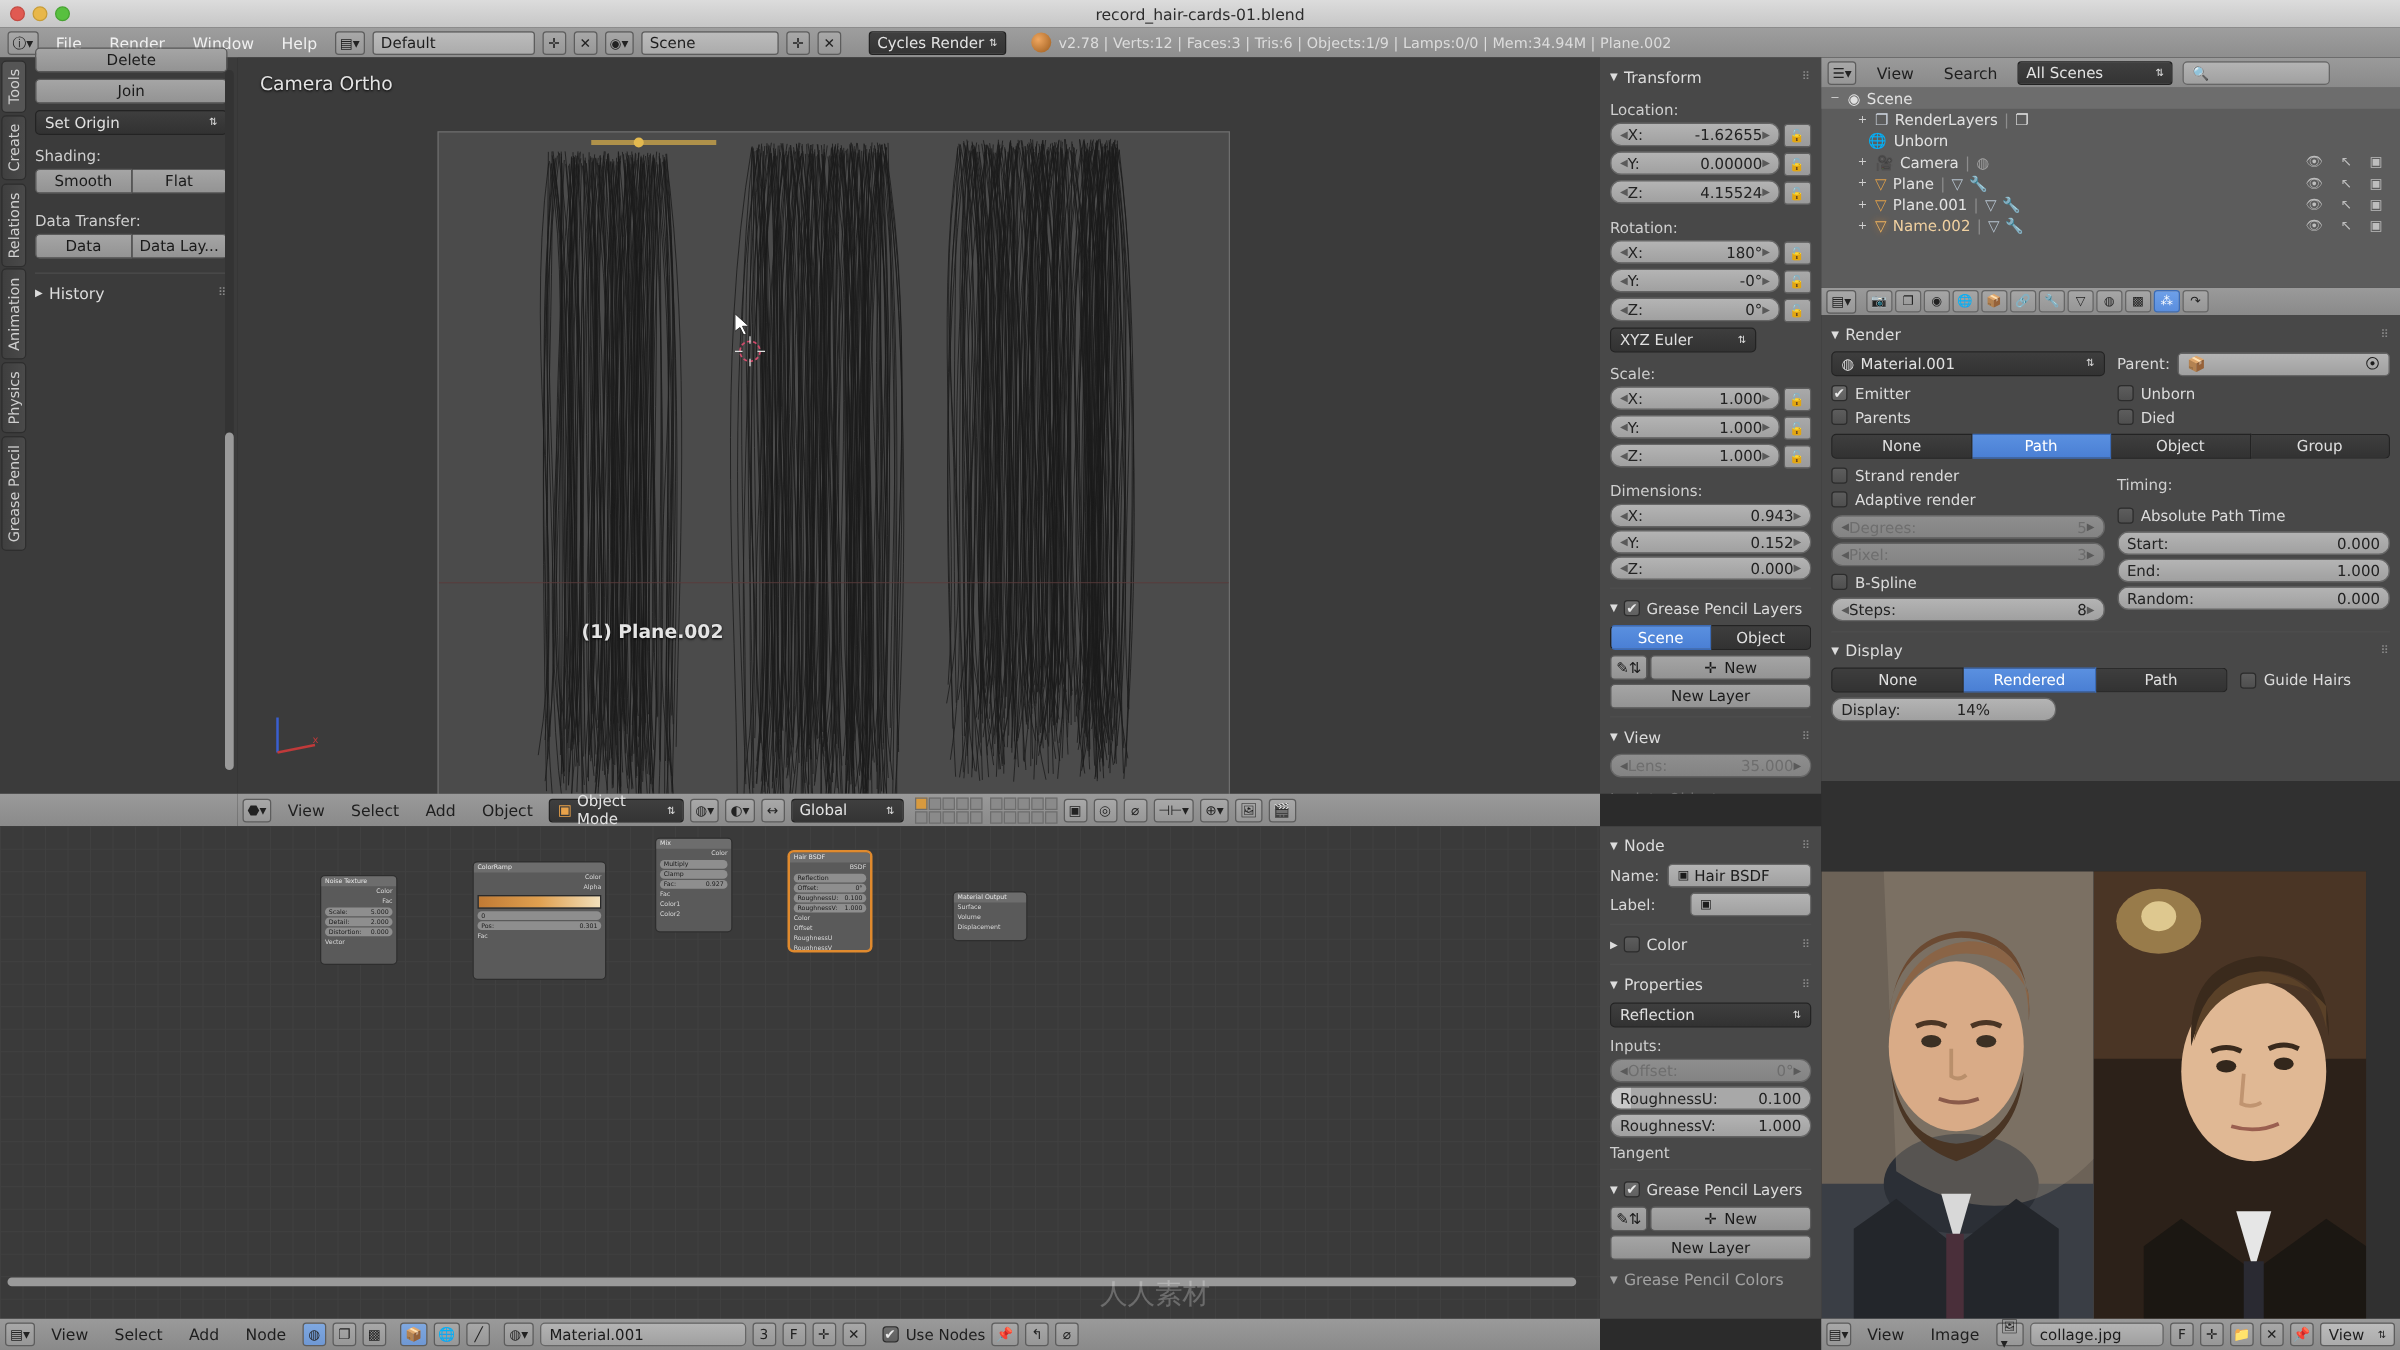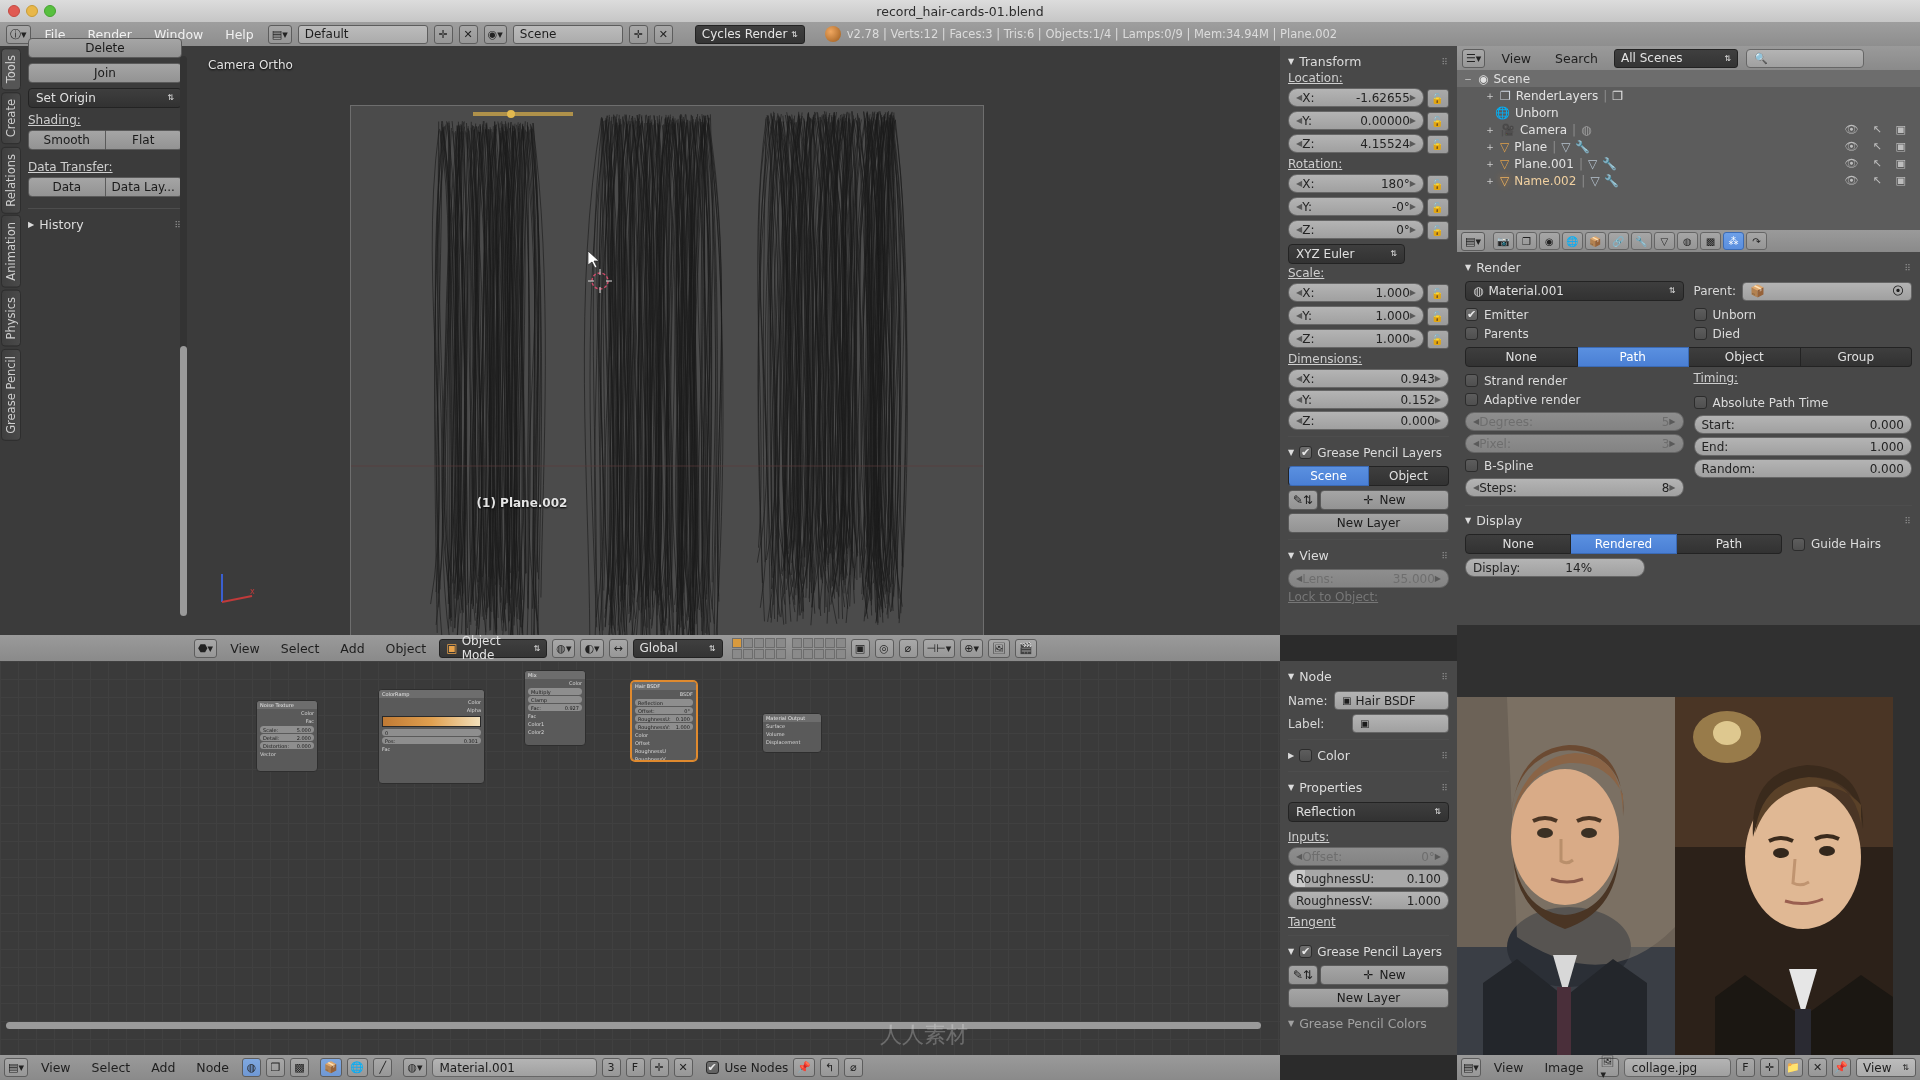--- a/index.html
+++ b/index.html
@@ -56,34 +56,34 @@
   #toolshelf{ position:absolute;left:0;top:46px;width:190px;height:589px;background:#3b3b3b;}
   #tabcol{ position:absolute;left:0;top:0;width:20px;height:100%;}
   .vtab{ writing-mode:vertical-rl; text-orientation:mixed; transform:rotate(180deg);
     background:linear-gradient(to right,#4a4a4a,#3f3f3f);border:1px solid #2e2e2e;border-radius:4px;
     color:#cfcfcf;font-size:11.5px;padding:6px 2px;margin:2px 1px;text-align:center;}
   #toolbody{ position:absolute;left:22px;top:0;right:0;bottom:0;padding:4px 8px 0 6px;}
   #toolbody .btn{ margin-bottom:5px; }
   .rowpair{ display:flex;gap:0;margin-bottom:5px;}
   .rowpair .btn:first-child{ border-radius:4px 0 0 4px;flex:1;}
   .rowpair .btn:last-child{ border-radius:0 4px 4px 0;flex:1;border-left:none;}
-  .caption{ color:#cfcfcf;font-size:12px;margin:0 0 3px;text-decoration:underline;}
+  .caption{ color:#cfcfcf;font-size:12px;margin:10px 0 3px;}
   #tsScroll{ position:absolute;right:3px;top:10px;width:7px;height:560px;}
   #tsScroll .track{ position:absolute;inset:0;background:#333;border-radius:4px;}
   #tsScroll .thumb{ position:absolute;left:0;width:7px;top:290px;height:270px;background:#9a9a9a;border-radius:4px;}
   #particletoggle{ position:absolute;left:0;bottom:0;width:190px;height:60px;background:#3b3b3b;
     border-top:1px solid #535353;padding:8px 10px;}
 
   
   #viewport{ position:absolute;left:190px;top:46px;width:1090px;height:589px;background:#3a3a3a;overflow:hidden;}
   #vpbg{ position:absolute;inset:0;background:#3b3b3b;}
   #camerabox{ position:absolute;left:160px;top:59px;width:634px;height:560px;background:#4b4b4b;
     border:1px solid #6e6e6e;}
   #hairwrap{ position:absolute;inset:0;overflow:hidden;}
-  .vplabel{ position:absolute;color:#e4e4e4;font-size:12px;text-shadow:0 1px 2px #000;}
+  .vplabel{ position:absolute;color:#e4e4e4;font-size:15px;text-shadow:0 1px 2px #000;}
   #vpHeader{ position:absolute;left:190px;top:635px;width:1090px;height:26px;
     background:linear-gradient(to bottom,#9a9a9a,#8a8a8a);display:flex;align-items:center;gap:5px;padding:0 4px;}
   #vpfoot{ position:absolute;left:0;top:635px;width:190px;height:26px;
     background:linear-gradient(to bottom,#9a9a9a,#8a8a8a);display:flex;align-items:center;padding:0 4px;}
   .gridcell{ width:10px;height:10px;background:#8a8a8a;border:1px solid #6d6d6d;}
 
   
   #npanel{ position:absolute;left:1280px;top:46px;width:177px;height:589px;background:#484848;
     padding:6px 8px;overflow:hidden;}
   #npanel .field{ margin-bottom:2px; }
@@ -173,21 +173,21 @@
   <div class="iconbtn">✕</div>
   <div class="iconbtn">◉▾</div>
   <div class="combo" style="width:110px">Scene</div>
   <div class="iconbtn">✛</div>
   <div class="iconbtn">✕</div>
   <div class="combo dk" style="width:110px;margin-left:16px;justify-content:space-between">
     <span>Cycles Render</span>
       <span style="font-size:8px">⇅</span>
   </div>
   <div style="margin-left:14px;width:16px;height:16px;border-radius:50%;background:radial-gradient(circle at 35% 35%,#f0a760,#9a5a1c)"></div>
-  <div id="statusinfo">v2.78 | Verts:12 | Faces:3 | Tris:6 | Objects:1/4 | Lamps:0/9 | Mem:34.94M | Plane.002</div>
+  <div id="statusinfo">v2.78 | Verts:12 | Faces:3 | Tris:6 | Objects:1/9 | Lamps:0/0 | Mem:34.94M | Plane.002</div>
 </div>
 
 <div id="toolshelf">
   <div id="tabcol">
     <div class="vtab" style="background:#555">Tools</div>
     <div class="vtab">Create</div>
     <div class="vtab">Relations</div>
     <div class="vtab">Animation</div>
     <div class="vtab">Physics</div>
     <div class="vtab">Grease Pencil</div>

